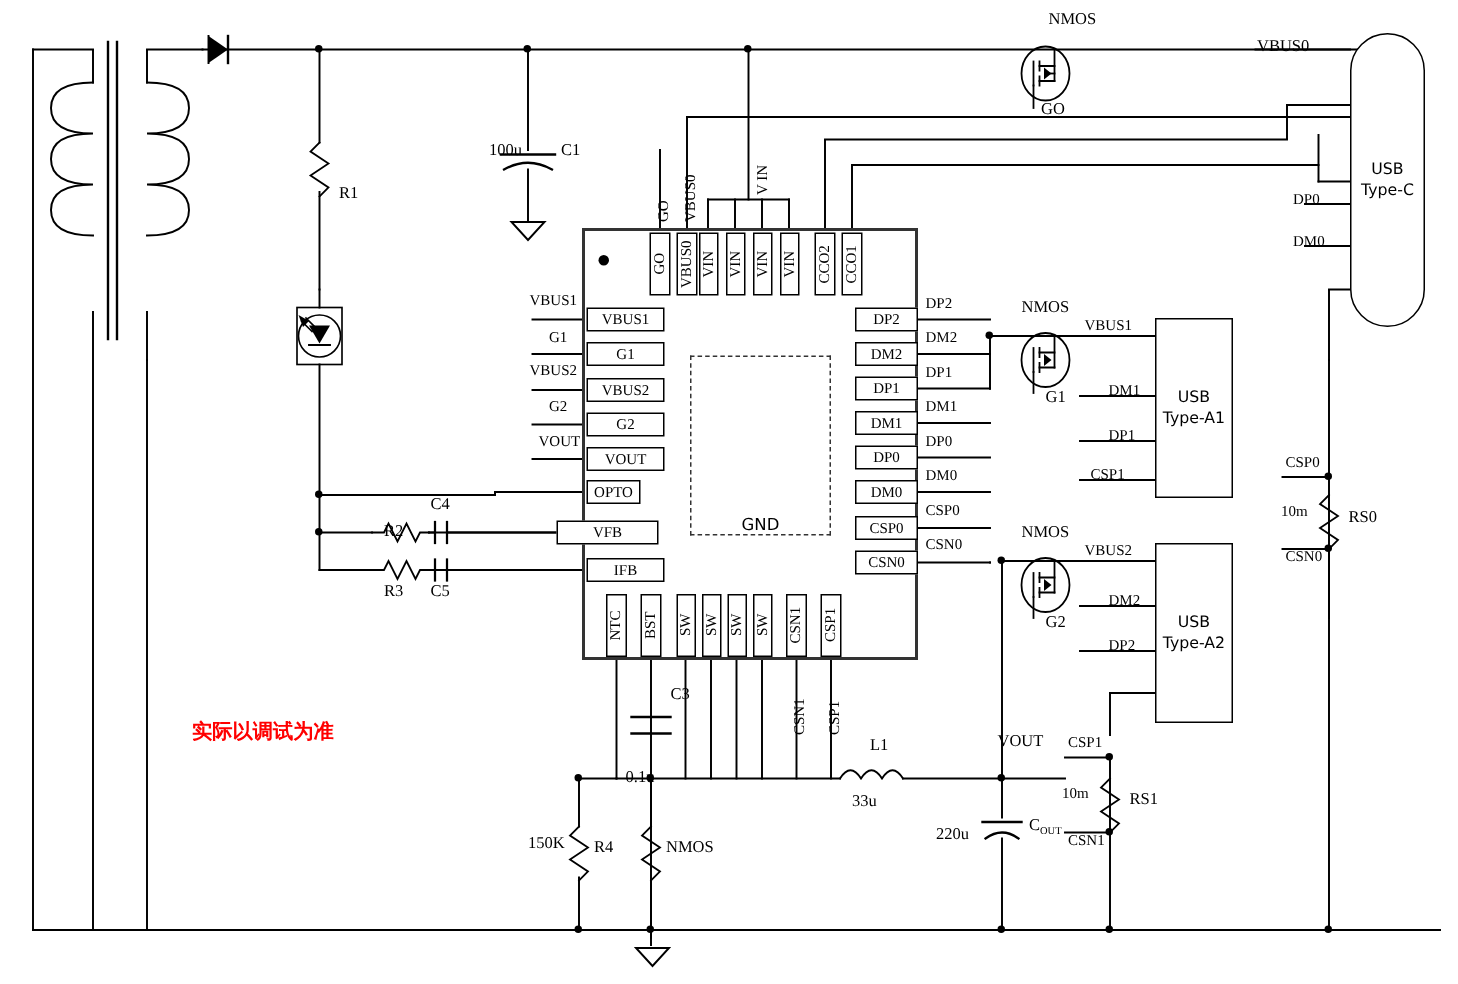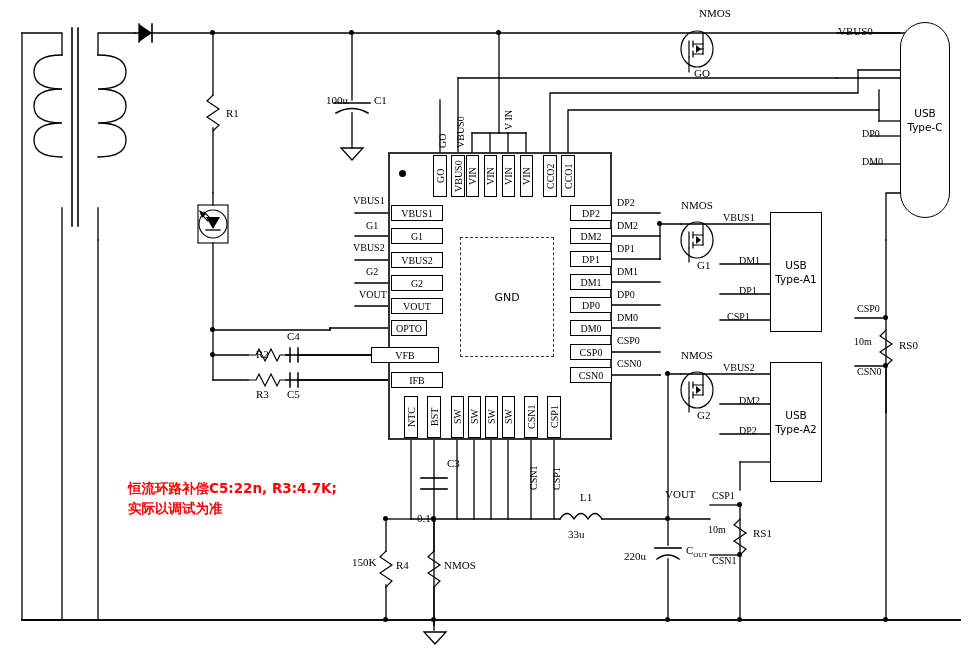--- a/index.html
+++ b/index.html
@@ -8,21 +8,21 @@
   #sheet svg{position:absolute;left:0;top:0;}
   .lbl{position:absolute;font-family:"Liberation Serif",serif;font-size:11px;color:#000;white-space:nowrap;line-height:1;}
   .lbl.sm{font-size:10px;}
   .vert{transform-origin:0 0;}
   .cn{position:absolute;font-family:"DejaVu Sans",sans-serif;font-weight:bold;color:#ff0000;font-size:13.5px;line-height:20px;white-space:nowrap;}
   .pinbox{position:absolute;border:1px solid #000;background:#fff;display:flex;align-items:center;justify-content:center;font-family:"Liberation Serif",serif;font-size:10px;color:#000;box-sizing:border-box;}
   .pinbox.v{writing-mode:vertical-rl;text-orientation:mixed;transform:rotate(180deg);}
   .usbbox{position:absolute;border:1.6px solid #000;background:#fff;display:flex;flex-direction:column;align-items:center;justify-content:center;font-family:"DejaVu Sans",sans-serif;font-size:10.5px;color:#000;box-sizing:border-box;line-height:14px;}
   .usbbox.rounded{border-radius:26px;}
   .icbody{position:absolute;border:2.2px solid #333;background:#fff;box-sizing:border-box;}
-  .gndpad{position:absolute;border:1.7px dashed #333;box-sizing:border-box;display:flex;align-items:center;justify-content:center;font-family:"DejaVu Sans",sans-serif;font-size:11px;}
+  .gndpad{position:absolute;border:1.7px dashed #333;box-sizing:border-box;display:flex;align-items:flex-end;justify-content:center;font-family:"DejaVu Sans",sans-serif;font-size:11px;}
   .dot{position:absolute;width:5px;height:5px;border-radius:50%;background:#000;}
 </style>
 </head>
 <body>
 
 <div id="sheet">
 
   <svg width="972" height="656">
     <g stroke="#000" stroke-width="1.3" fill="none" stroke-linecap="square">
 
@@ -366,21 +366,21 @@
   <div class="usbbox" style="left:770px;top:362px;width:52px;height:120px">
     <span>USB</span>
     <span>Type-A2</span>
   </div>
 
   <div class="lbl" style="left:699px;top:8px">NMOS</div>
   <div class="lbl" style="left:694px;top:68px">GO</div>
   <div class="lbl" style="left:838px;top:26px">VBUS0</div>
   <div class="lbl" style="left:326px;top:95px">100u</div>
   <div class="lbl" style="left:374px;top:95px">C1</div>
-  <div class="lbl" style="left:226px;top:108px">R1</div>
+  <div class="lbl" style="left:226px;top:124px">R1</div>
 
   <div class="lbl sm vert" style="left:438px;top:148px;transform:rotate(-90deg)">GO</div>
   <div class="lbl sm vert" style="left:456px;top:148px;transform:rotate(-90deg)">VBUS0</div>
   <div class="lbl sm vert" style="left:504px;top:130px;transform:rotate(-90deg)">V IN</div>
 
   <div class="lbl sm" style="left:353px;top:196px">VBUS1</div>
   <div class="lbl sm" style="left:366px;top:221px">G1</div>
   <div class="lbl sm" style="left:353px;top:243px">VBUS2</div>
   <div class="lbl sm" style="left:366px;top:267px">G2</div>
   <div class="lbl sm" style="left:359px;top:290px">VOUT</div>
@@ -435,17 +435,16 @@
   <div class="lbl" style="left:396px;top:560px">R4</div>
   <div class="lbl" style="left:444px;top:560px">NMOS</div>
 
   <div class="lbl" style="left:580px;top:492px">L1</div>
   <div class="lbl" style="left:568px;top:529px">33u</div>
   <div class="lbl" style="left:665px;top:489px">VOUT</div>
   <div class="lbl" style="left:624px;top:551px">220u</div>
   <div class="lbl" style="left:686px;top:545px"><span>C</span><span style="font-size:7px;vertical-align:sub">OUT</span></div>
 
   <div style="position:absolute;left:128px;top:478px">
-    <div class="cn" style="position:relative;left:0;top:0">恒流环路补偿C5:22n, R3:4.7K;</div>
     <div class="cn" style="position:relative;left:0;top:0">实际以调试为准</div>
   </div>
 
 </div>
 
 </body></html>

